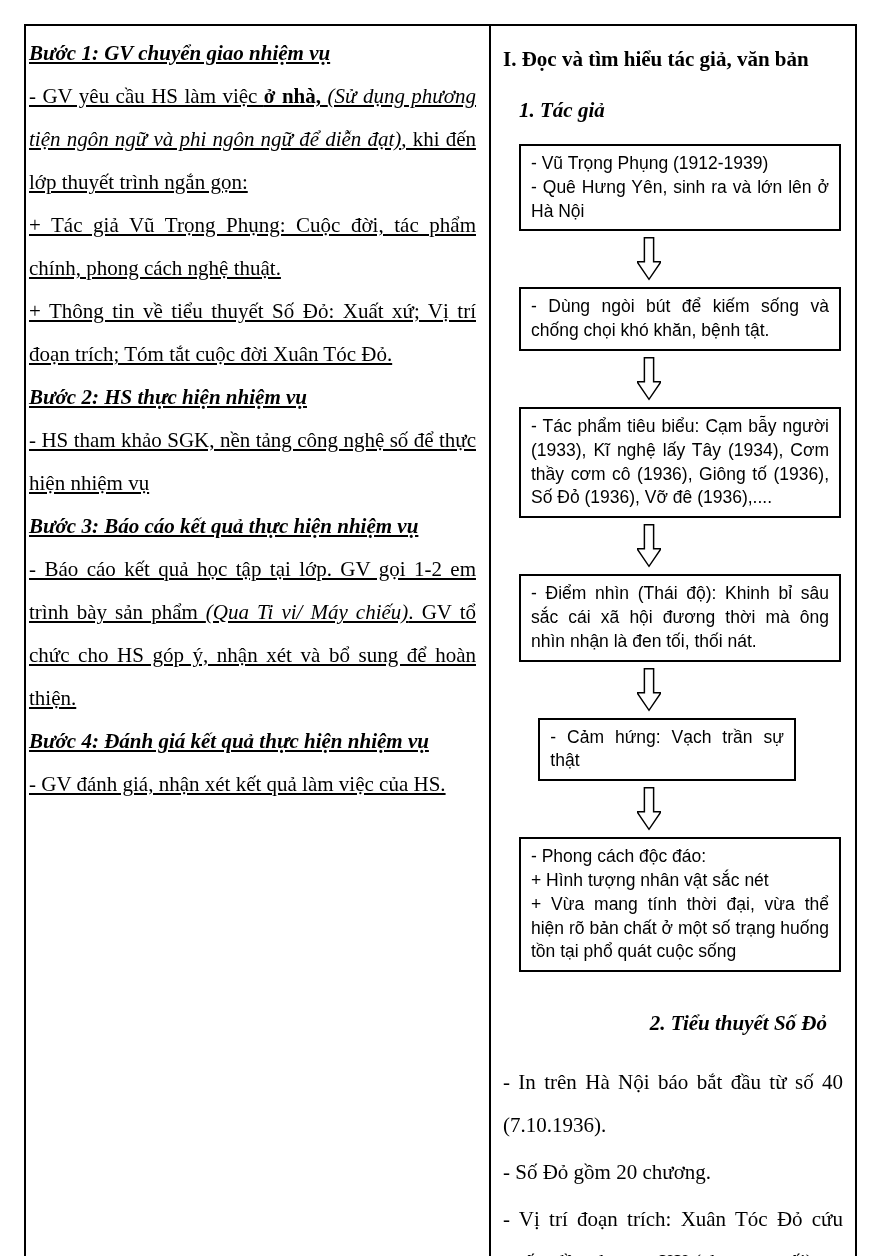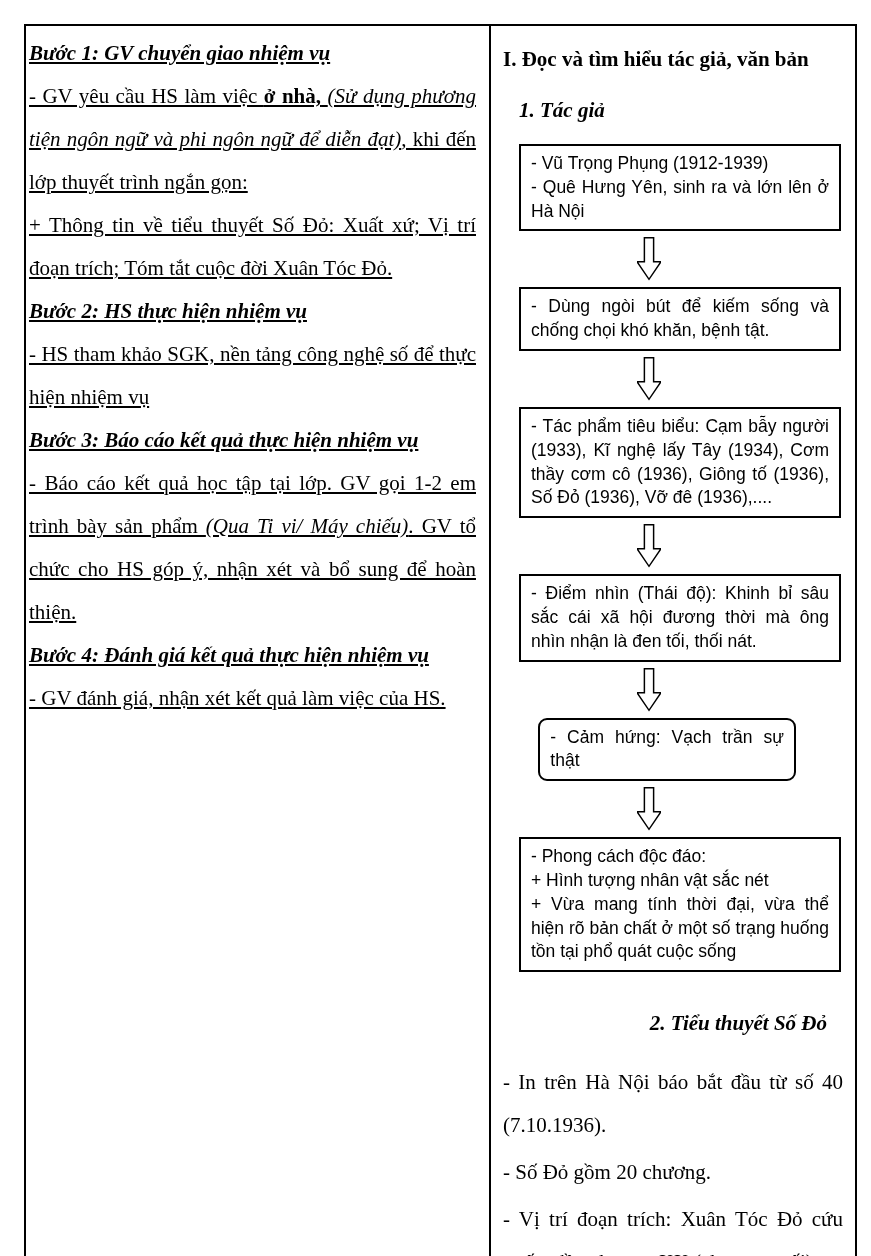--- a/index.html
+++ b/index.html
@@ -73,21 +73,20 @@
     font-size: 17.5px;
     line-height: 1.36;
     padding: 6px 10px;
     white-space: pre-wrap;
     text-align: justify;
     box-sizing: border-box;
   }
   .fbox.narrow {
     width: 80%;
     margin-left: 6%;
-    border-radius: 9px;
   }
   .arrow {
     display: block;
     margin: 5px 0 5px 118px;
   }
   .r-para {
     margin: 4px 0 0 0;
     font-size: 21px;
     line-height: 43px;
     text-align: justify;
@@ -95,20 +94,21 @@
 </style>
 </head>
 <body>
 
 <div class="page">
   <div class="doc-table">
 
     <div class="col left">
       <p class="blk"><span style="font-weight: bold; font-style: italic;">Bước 1: GV chuyển giao nhiệm vụ</span></p>
       <p class="blk"><span>- GV yêu cầu HS làm việc </span><span style="font-weight: bold;">ở nhà,</span><span> </span><span style="font-style: italic;">(Sử dụng phương tiện ngôn ngữ và phi ngôn ngữ để diễn đạt)</span><span>, khi đến lớp thuyết trình ngắn gọn:</span></p>
+      <p class="blk"><span>+ Tác giả Vũ Trọng Phụng: Cuộc đời, tác phẩm chính, phong cách nghệ thuật.</span></p>
       <p class="blk"><span>+ Thông tin về tiểu thuyết Số Đỏ: Xuất xứ; Vị trí đoạn trích; Tóm tắt cuộc đời Xuân Tóc Đỏ.</span></p>
       <p class="blk"><span style="font-weight: bold; font-style: italic;">Bước 2: HS thực hiện nhiệm vụ</span></p>
       <p class="blk"><span>- HS tham khảo SGK, nền tảng công nghệ số để thực hiện nhiệm vụ</span></p>
       <p class="blk"><span style="font-weight: bold; font-style: italic;">Bước 3: Báo cáo kết quả thực hiện nhiệm vụ</span></p>
       <p class="blk"><span>- Báo cáo kết quả học tập tại lớp. GV gọi 1-2 em trình bày sản phẩm </span><span style="font-style: italic;">(Qua Ti vi/ Máy chiếu)</span><span>. GV tổ chức cho HS góp ý, nhận xét và bổ sung để hoàn thiện.</span></p>
       <p class="blk"><span style="font-weight: bold; font-style: italic;">Bước 4: Đánh giá kết quả thực hiện nhiệm vụ</span></p>
       <p class="blk"><span>- GV đánh giá, nhận xét kết quả làm việc của HS.</span></p>
     </div>
 
     <div class="col right">

